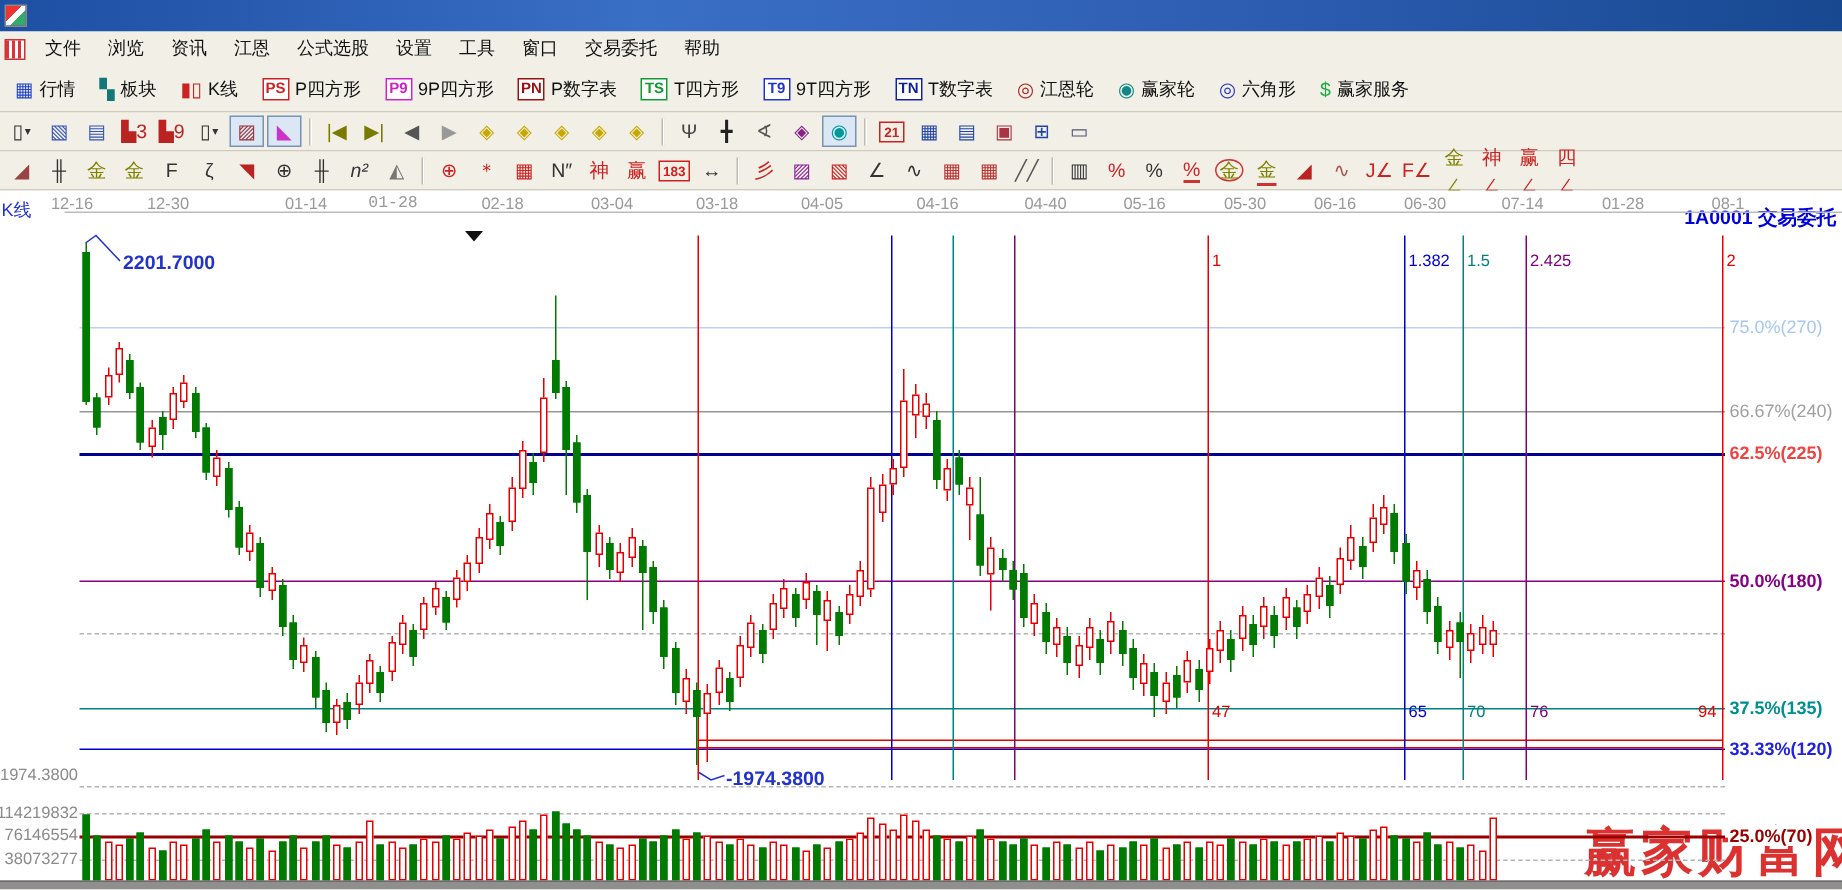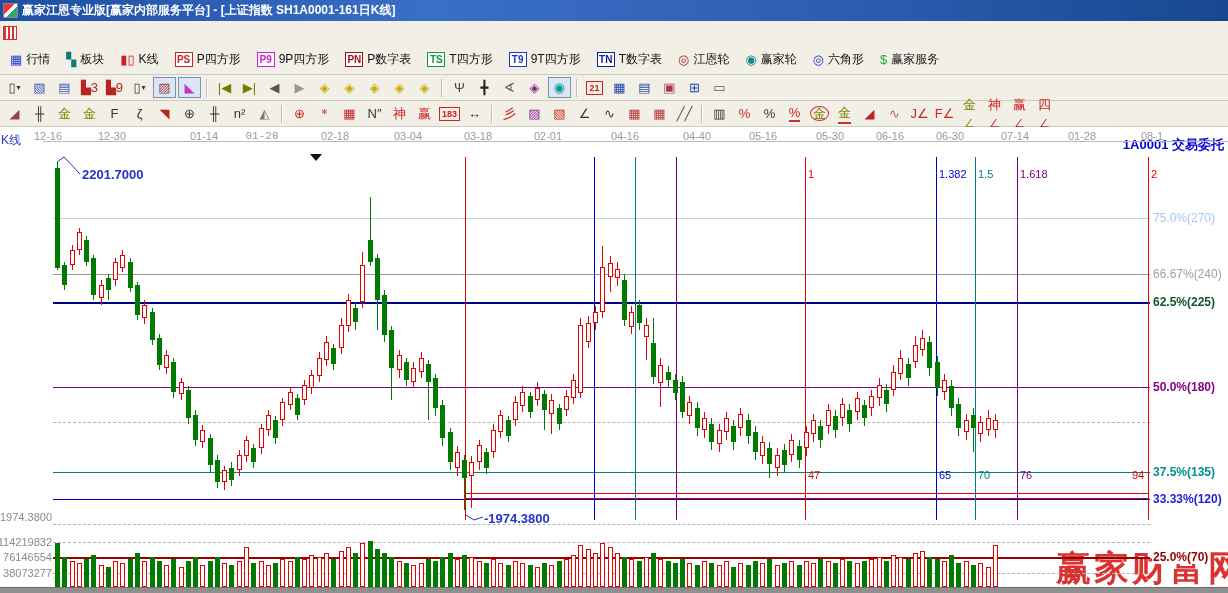--- a/index.html
+++ b/index.html
@@ -59,25 +59,36 @@
   .watermark{position:absolute;left:1056px;top:418px;color:rgba(216,32,32,.92);font-size:35px;
     font-weight:bold;letter-spacing:3px;white-space:nowrap;}
   .bottomstrip{position:absolute;left:0;top:587px;width:1228px;height:6px;background:#8f8f8f;border-top:1px solid #6b6b6b;box-sizing:border-box;}
   svg.overlay{position:absolute;left:0;top:0;pointer-events:none;}
 </style>
 </head>
 <body>
 
 <div class="titlebar">
   <span class="appicon"></span>
-  <span class="ttxt">赢家江恩专业版[赢家内部服务平台] - [上证指数  SH1A0001-161日K线]</span>
 </div>
 
 <div class="menubar">
   <span class="childicon"></span>
+  <span id="menu-items" style="display:flex;">
+      <span class="menu-item">文件</span>
+      <span class="menu-item">浏览</span>
+      <span class="menu-item">资讯</span>
+      <span class="menu-item">江恩</span>
+      <span class="menu-item">公式选股</span>
+      <span class="menu-item">设置</span>
+      <span class="menu-item">工具</span>
+      <span class="menu-item">窗口</span>
+      <span class="menu-item">交易委托</span>
+      <span class="menu-item">帮助</span>
+    </span>
 </div>
 
 <div class="tbrow tb1" id="tb1">
     <button class="tb1-btn">
       <span class="t1icon" style="color: rgb(34, 68, 204);">▦</span>
       <span class="t1label">行情</span>
     </button>
     <button class="tb1-btn">
       <span class="t1icon" style="color: rgb(17, 119, 119);">▚</span>
       <span class="t1label">板块</span>
@@ -240,21 +251,21 @@
     <button class="ico-btn">
       <span style="color: rgb(187, 34, 34);">◥</span>
     </button>
     <button class="ico-btn">
       <span style="color: rgb(51, 51, 51);">⊕</span>
     </button>
     <button class="ico-btn">
       <span style="color: rgb(51, 51, 51);">╫</span>
     </button>
     <button class="ico-btn">
-      <span style="color: rgb(51, 51, 51);">n²</span>
+      <span style="color: rgb(51, 51, 51); font-style: italic;">n²</span>
     </button>
     <button class="ico-btn">
       <span style="color: rgb(119, 119, 119);">◭</span>
     </button>
     <div class="sep"></div>
     <button class="ico-btn">
       <span style="color: rgb(204, 34, 34);">⊕</span>
     </button>
     <button class="ico-btn">
       <span style="color: rgb(204, 34, 34);">＊</span>
@@ -359,36 +370,36 @@
   </svg>
   <div class="watermark">赢家财富网</div>
 <div class="axisline"></div>
     <div class="date-label" style="left: 48px;">12-16</div>
     <div class="date-label" style="left: 112px;">12-30</div>
     <div class="date-label" style="left: 204px;">01-14</div>
     <div class="date-label" style="left: 262px; font-family: Liberation Mono, monospace;">01-28</div>
     <div class="date-label" style="left: 335px;">02-18</div>
     <div class="date-label" style="left: 408px;">03-04</div>
     <div class="date-label" style="left: 478px;">03-18</div>
-    <div class="date-label" style="left: 548px;">02-01</div>
+    <div class="date-label" style="left: 548px;">04-05</div>
     <div class="date-label" style="left: 625px;">04-16</div>
     <div class="date-label" style="left: 697px;">04-40</div>
     <div class="date-label" style="left: 763px;">05-16</div>
     <div class="date-label" style="left: 830px;">05-30</div>
     <div class="date-label" style="left: 890px;">06-16</div>
     <div class="date-label" style="left: 950px;">06-30</div>
     <div class="date-label" style="left: 1015px;">07-14</div>
     <div class="date-label" style="left: 1082px;">01-28</div>
     <div class="date-label" style="left: 1152px;">08-1</div>
     <div class="hline" style="left: 53px; width: 1097px; top: 91px; border-top-width: 1px; border-top-color: rgb(185, 212, 242);"></div>
     <div class="hlabel" style="top: 84px; color: rgb(166, 200, 240); font-weight: normal;">75.0%(270)</div>
     <div class="hline" style="left: 53px; width: 1097px; top: 147px; border-top-width: 1px; border-top-color: rgb(150, 150, 150);"></div>
     <div class="hlabel" style="top: 140px; color: rgb(160, 160, 160); font-weight: normal;">66.67%(240)</div>
     <div class="hline" style="left: 53px; width: 1097px; top: 175px; border-top-width: 2px; border-top-color: rgb(0, 0, 144);"></div>
-    <div class="hlabel" style="top: 168px; color: #14532d;">62.5%(225)</div>
+    <div class="hlabel" style="top: 168px; color: #ef4444;">62.5%(225)</div>
     <div class="hline" style="left: 53px; width: 1097px; top: 260px; border-top-width: 1px; border-top-color: rgb(136, 0, 136);"></div>
     <div class="hlabel" style="top: 253px; color: rgb(136, 0, 136);">50.0%(180)</div>
     <div class="hline dashed" style="left: 53px; width: 1097px; top: 295px; border-top-width: 1px; border-top-color: rgb(180, 180, 180);"></div>
     <div class="hline" style="left: 53px; width: 1097px; top: 345px; border-top-width: 1px; border-top-color: rgb(0, 128, 128);"></div>
     <div class="hlabel" style="top: 338px; color: rgb(0, 144, 144);">37.5%(135)</div>
     <div class="hline" style="left: 53px; width: 1097px; top: 372px; border-top-width: 1px; border-top-color: rgb(0, 0, 204);"></div>
     <div class="hlabel" style="top: 365px; color: rgb(34, 34, 221);">33.33%(120)</div>
     <div class="hline dashed" style="left: 53px; width: 1097px; top: 397px; border-top-width: 1px; border-top-color: rgb(180, 180, 180);"></div>
     <div class="hline dashed" style="left: 53px; width: 1097px; top: 415px; border-top-width: 1px; border-top-color: rgb(180, 180, 180);"></div>
     <div class="hline" style="left: 53px; width: 1097px; top: 430px; border-top-width: 2px; border-top-color: rgb(153, 0, 0);"></div>
@@ -403,21 +414,21 @@
     <div class="vline" style="left: 805px; top: 30px; height: 363px; background: rgb(230, 0, 0);"></div>
     <div class="vtop" style="left: 808px; top: 41px; color: rgb(230, 0, 0);">1</div>
     <div class="vbot" style="left: 808px; top: 342px; color: rgb(230, 0, 0);">47</div>
     <div class="vline" style="left: 936px; top: 30px; height: 363px; background: rgb(0, 0, 204);"></div>
     <div class="vtop" style="left: 939px; top: 41px; color: rgb(0, 0, 204);">1.382</div>
     <div class="vbot" style="left: 939px; top: 342px; color: rgb(0, 0, 204);">65</div>
     <div class="vline" style="left: 975px; top: 30px; height: 363px; background: rgb(0, 128, 128);"></div>
     <div class="vtop" style="left: 978px; top: 41px; color: rgb(0, 128, 128);">1.5</div>
     <div class="vbot" style="left: 978px; top: 342px; color: rgb(0, 128, 128);">70</div>
     <div class="vline" style="left: 1017px; top: 30px; height: 363px; background: rgb(128, 0, 128);"></div>
-    <div class="vtop" style="left: 1020px; top: 41px; color: rgb(128, 0, 128);">1.618</div>
+    <div class="vtop" style="left: 1020px; top: 41px; color: rgb(128, 0, 128);">2.425</div>
     <div class="vbot" style="left: 1020px; top: 342px; color: rgb(128, 0, 128);">76</div>
     <div class="vline" style="left: 1148px; top: 30px; height: 363px; background: rgb(230, 0, 0);"></div>
     <div class="vtop" style="left: 1151px; top: 41px; color: rgb(230, 0, 0);">2</div>
     <div class="vbot" style="left: 1132px; top: 342px; color: rgb(230, 0, 0);">94</div>
     <div class="candle-wick" style="left: 57px; top: 35px; height: 108px; background: rgb(0, 122, 0);"></div>
     <div class="candle-body" style="left: 55px; top: 41px; height: 100px; border-color: rgb(0, 122, 0); background: rgb(0, 122, 0);"></div>
     <div class="candle-wick" style="left: 64px; top: 135px; height: 28px; background: rgb(0, 122, 0);"></div>
     <div class="candle-body" style="left: 62px; top: 138px; height: 20px; border-color: rgb(0, 122, 0); background: rgb(0, 122, 0);"></div>
     <div class="candle-wick" style="left: 72px; top: 118px; height: 25px; background: rgb(230, 0, 0);"></div>
     <div class="candle-body" style="left: 70px; top: 123px; height: 15px; border-color: rgb(230, 0, 0); background: rgb(255, 255, 255);"></div>

